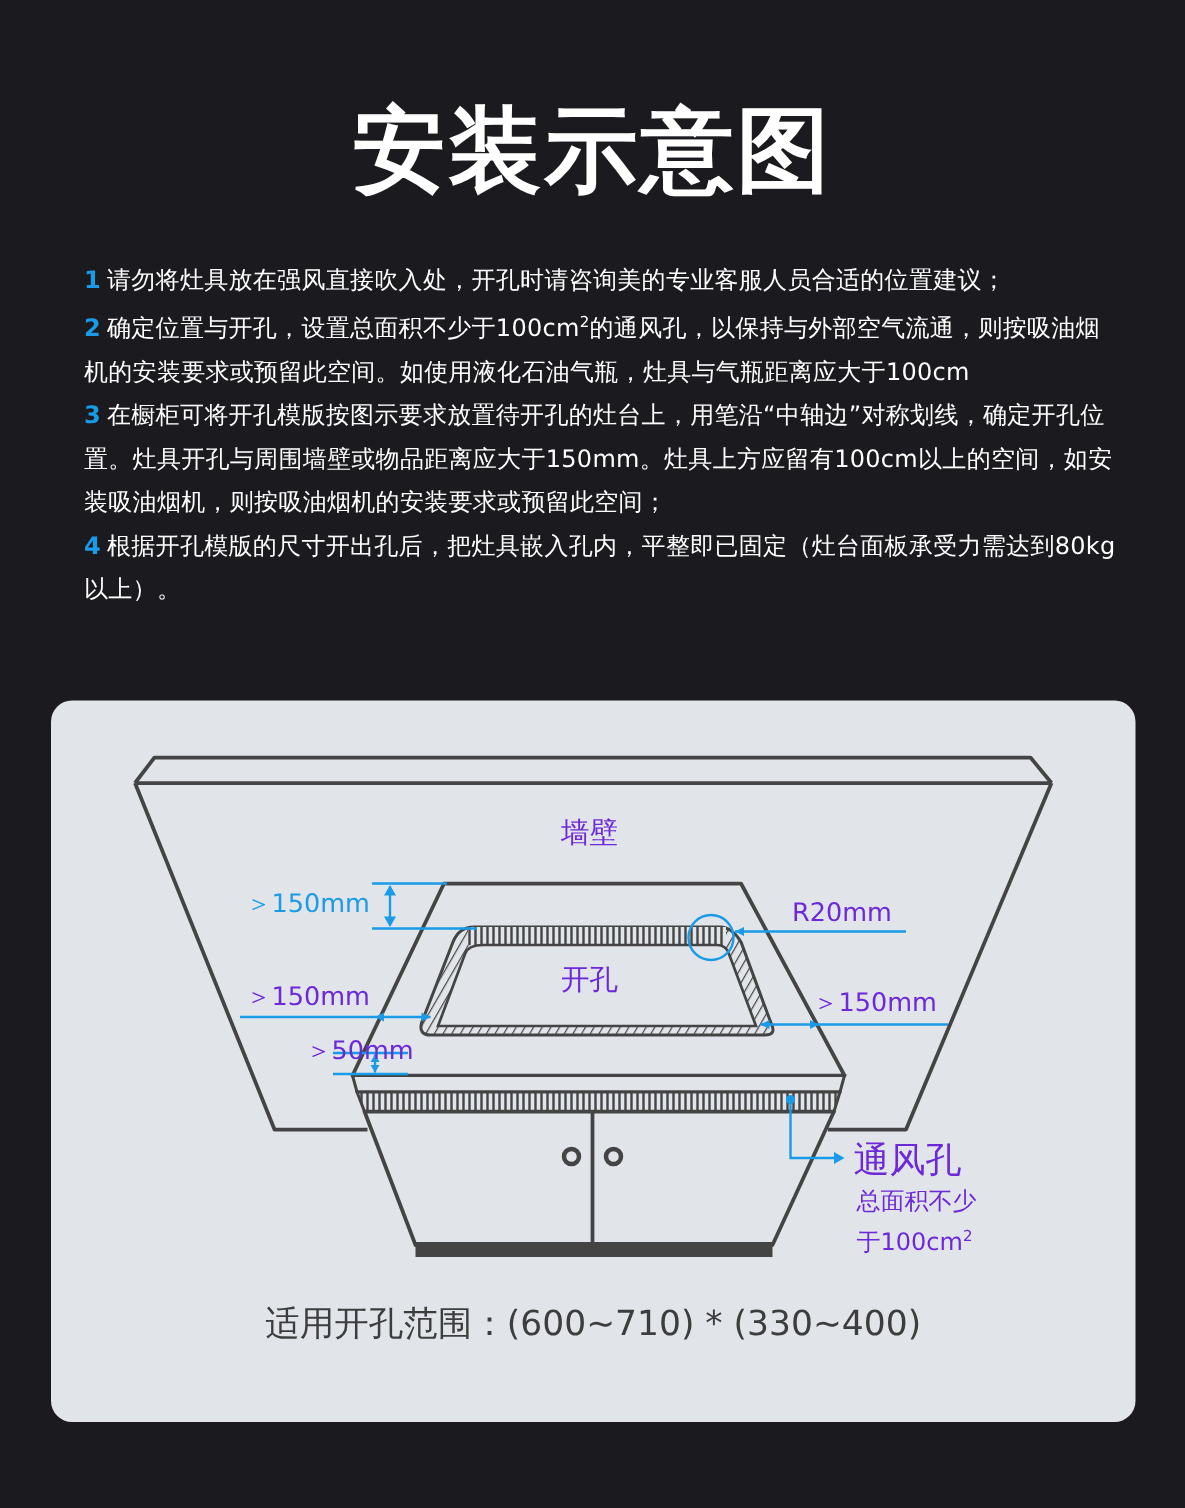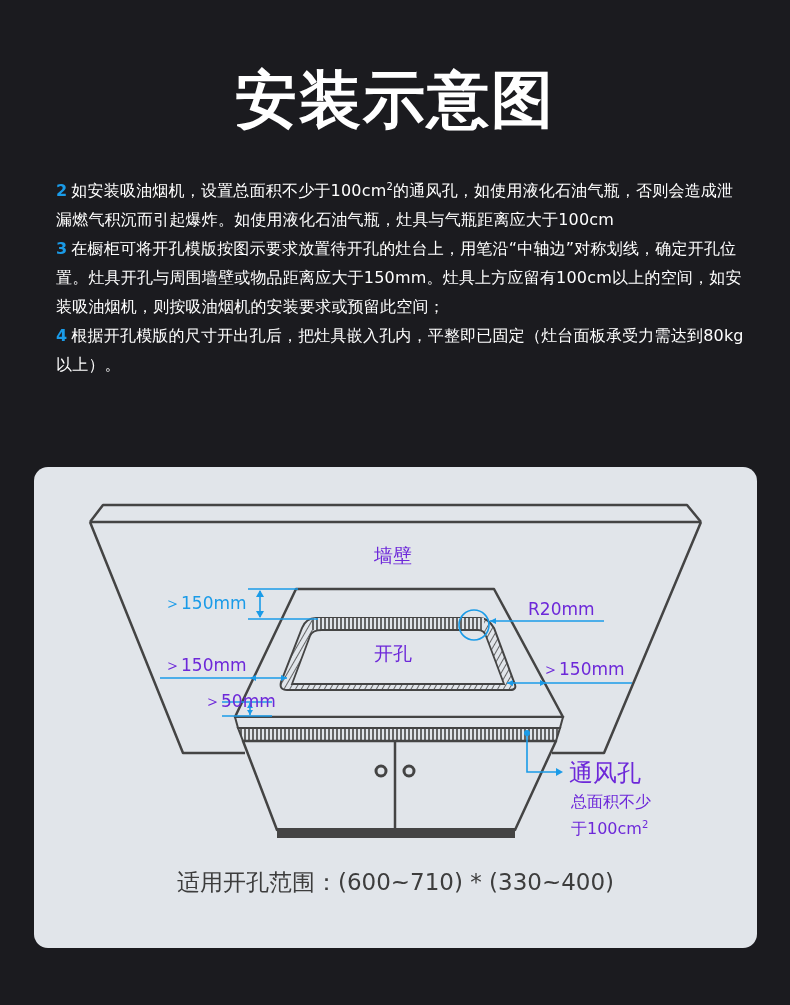--- a/index.html
+++ b/index.html
@@ -37,21 +37,22 @@
     position:absolute; left:0; top:400px; width:723px; text-align:center;
     font-size:23px; color:#3d3d3d;
   }
 </style>
 </head>
 <body>
 
 <div class="title">安装示意图</div>
 
 <div class="section">
-  <p><span class="num">2</span><span>如安装吸油烟机，设置总面积不少于100cm</span><sup>2</sup><span>的通风孔，如使用液化石油气瓶，否则会造成泄漏燃气积沉而引起爆炸。如使用液化石油气瓶，灶具与气瓶距离应大于100cm</span></p>
+  <p><span class="num">1</span><span>请勿将灶具放在强风直接吹入处，开孔时请咨询美的专业客服人员合适的位置建议；</span></p>
+  <p><span class="num">2</span><span>确定位置与开孔，设置总面积不少于100cm</span><sup>2</sup><span>的通风孔，以保持与外部空气流通，则按吸油烟机的安装要求或预留此空间。如使用液化石油气瓶，灶具与气瓶距离应大于100cm</span></p>
   <p><span class="num">3</span><span>在橱柜可将开孔模版按图示要求放置待开孔的灶台上，用笔沿“中轴边”对称划线，确定开孔位置。灶具开孔与周围墙壁或物品距离应大于150mm。灶具上方应留有100cm以上的空间，如安装吸油烟机，则按吸油烟机的安装要求或预留此空间；</span></p>
   <p><span class="num">4</span><span>根据开孔模版的尺寸开出孔后，把灶具嵌入孔内，平整即已固定（灶台面板承受力需达到80kg以上）。</span></p>
 </div>
 
 <div class="card">
   <svg width="723" height="481" viewBox="34 467 723 481">
     <defs>
       <pattern id="hatchV" width="4" height="14" patternUnits="userSpaceOnUse">
         <rect width="4" height="14" fill="#e1e5ea"></rect>
         <line x1="1" y1="0" x2="1" y2="14" stroke="#444" stroke-width="1.6"></line>

